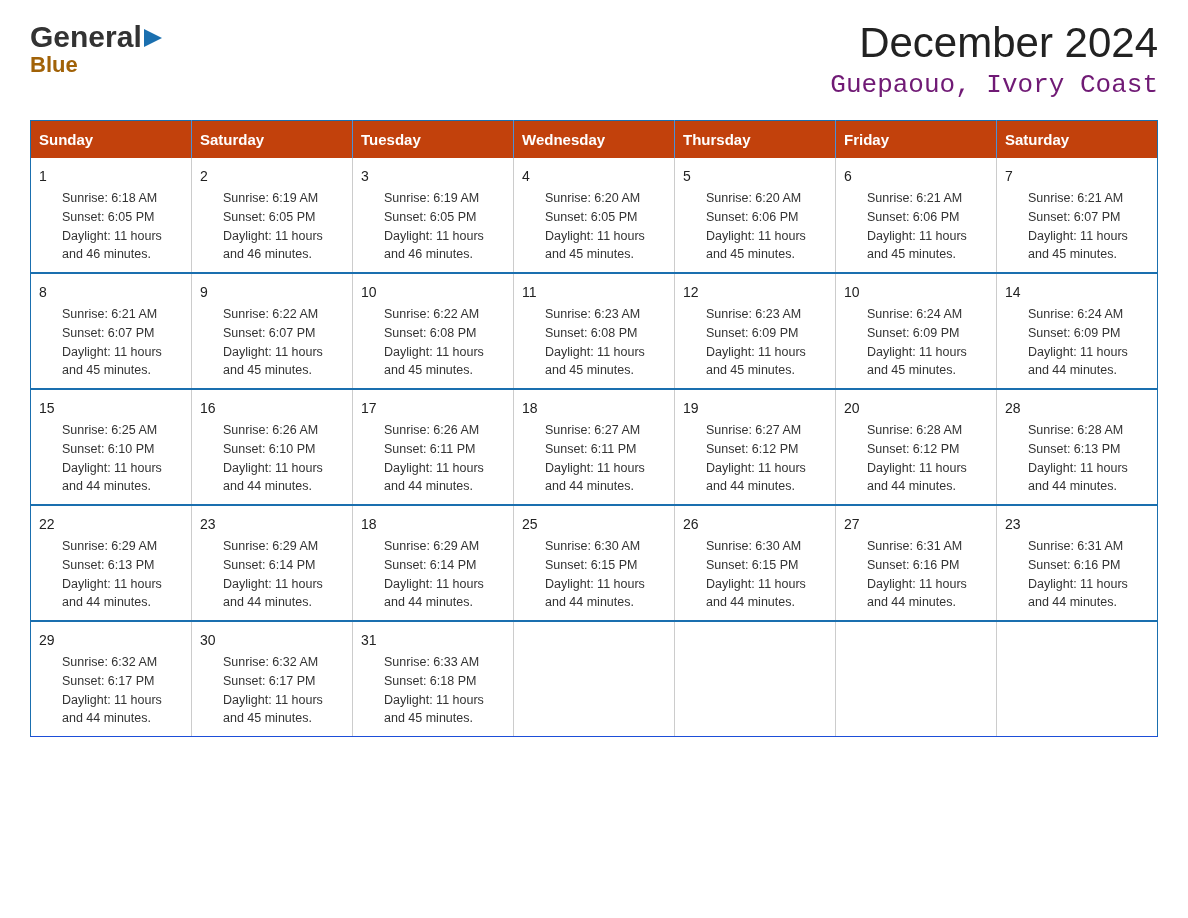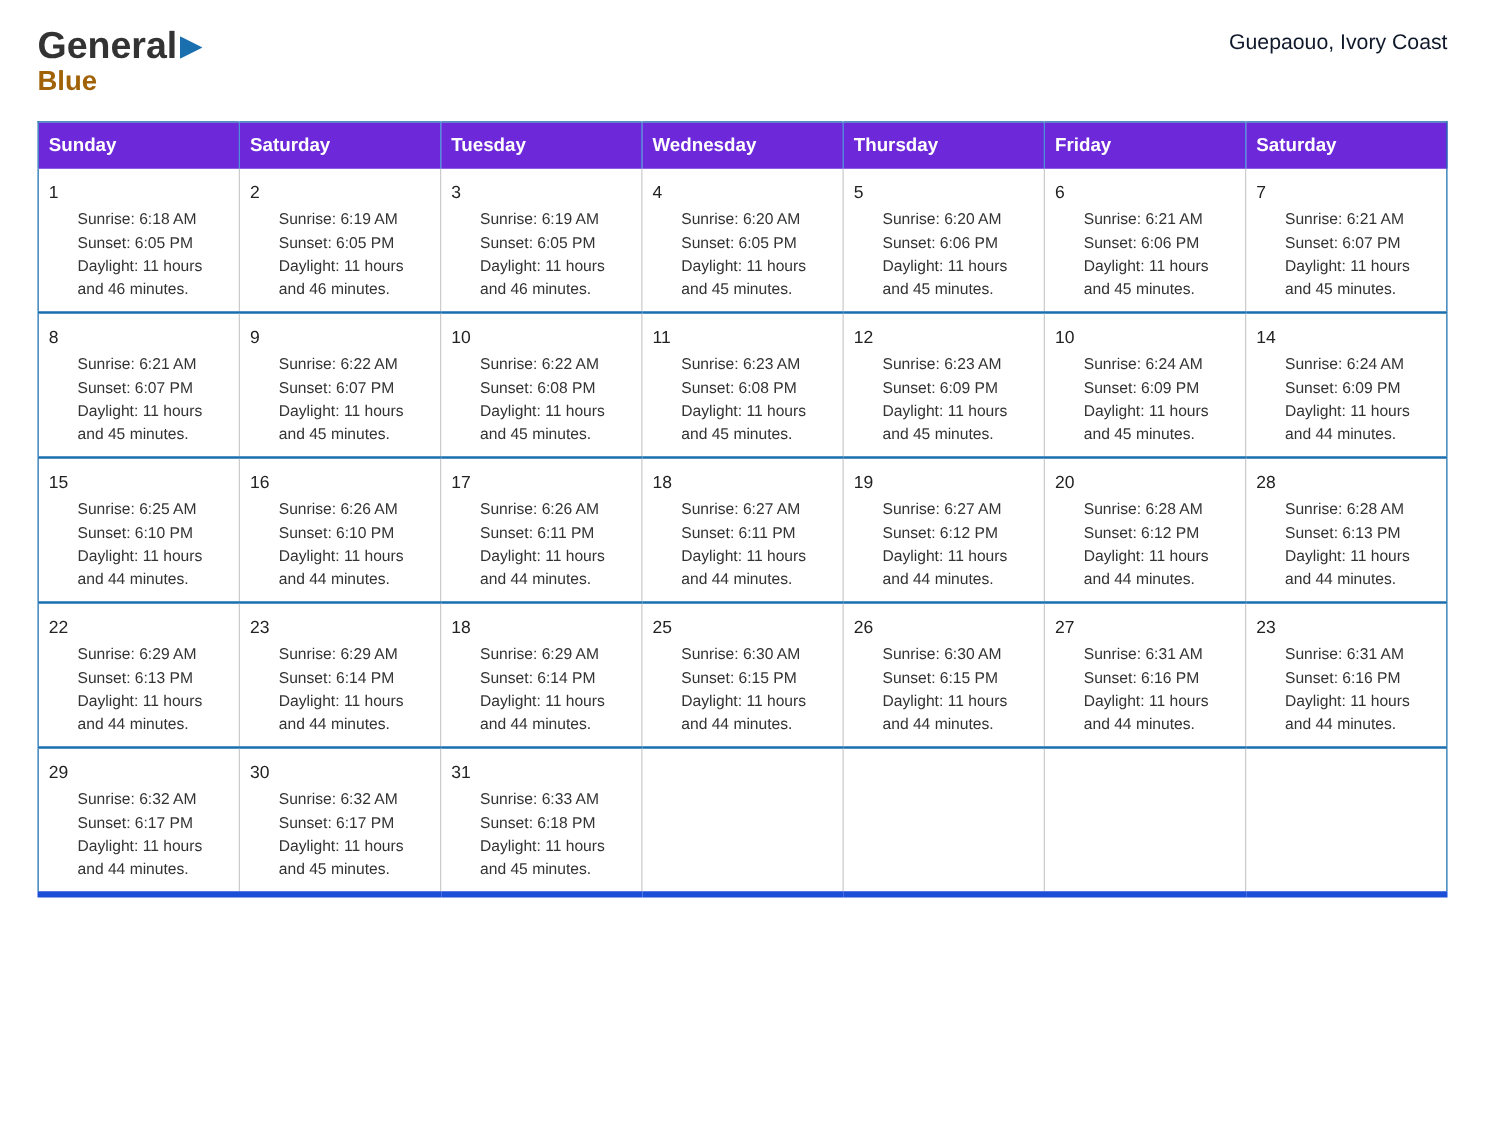--- a/index.html
+++ b/index.html
@@ -41,31 +41,32 @@
     .title-area {
       text-align: right;
     }
     .title-area h1 {
       font-size: 42px;
       font-weight: normal;
       color: #222;
       line-height: 1.1;
     }
     .title-area .subtitle {
-      font-size: 17px;
-      color: #0f172a;
+      font-size: 26px;
+      color: #701a75;
       margin-top: 4px;
+      font-family: Liberation Mono, monospace;
     }
     .calendar {
       width: 100%;
       border-collapse: collapse;
       border: 1px solid #1a6faf;
     }
     .calendar thead tr th {
-      background: #6d28d9;
+      background: #c2410c;
       color: #fff;
       padding: 10px 8px;
       font-size: 15px;
       font-weight: bold;
       text-align: left;
       border-right: 1px solid #4a90d9;
     }
     .calendar thead tr th:last-child {
       border-right: none;
     }
@@ -75,21 +76,21 @@
       border-right: 1px solid #ccc;
       border-bottom: 2px solid #1a6faf;
       font-size: 12.5px;
       line-height: 1.5;
       width: 14.28%;
     }
     .calendar tbody tr td:last-child {
       border-right: none;
     }
     .calendar tbody tr:last-child td {
-      border-bottom: 5px solid #1d4ed8;
+      border-bottom: 1px solid #1d4ed8;
     }
     .day-number {
       font-size: 14px;
       font-weight: normal;
       color: #222;
       display: block;
       margin-bottom: 2px;
     }
     .day-info {
       color: #333;
@@ -107,20 +108,21 @@
   <div class="logo">
     <div class="logo-top-line">
       <span class="logo-general">General</span>
       <svg width="18" height="18" viewBox="0 0 18 18" style="margin-left:2px;margin-top:2px;">
         <polygon points="0,0 18,9 0,18" fill="#1a6faf"></polygon>
       </svg>
     </div>
     <span class="logo-blue">Blue</span>
   </div>
   <div class="title-area">
+    <h1>December 2024</h1>
     <div class="subtitle">Guepaouo, Ivory Coast</div>
   </div>
 </div>
 
 <table class="calendar">
   <thead>
     <tr>
     <th>Sunday</th>
         <th>Saturday</th>
         <th>Tuesday</th>

